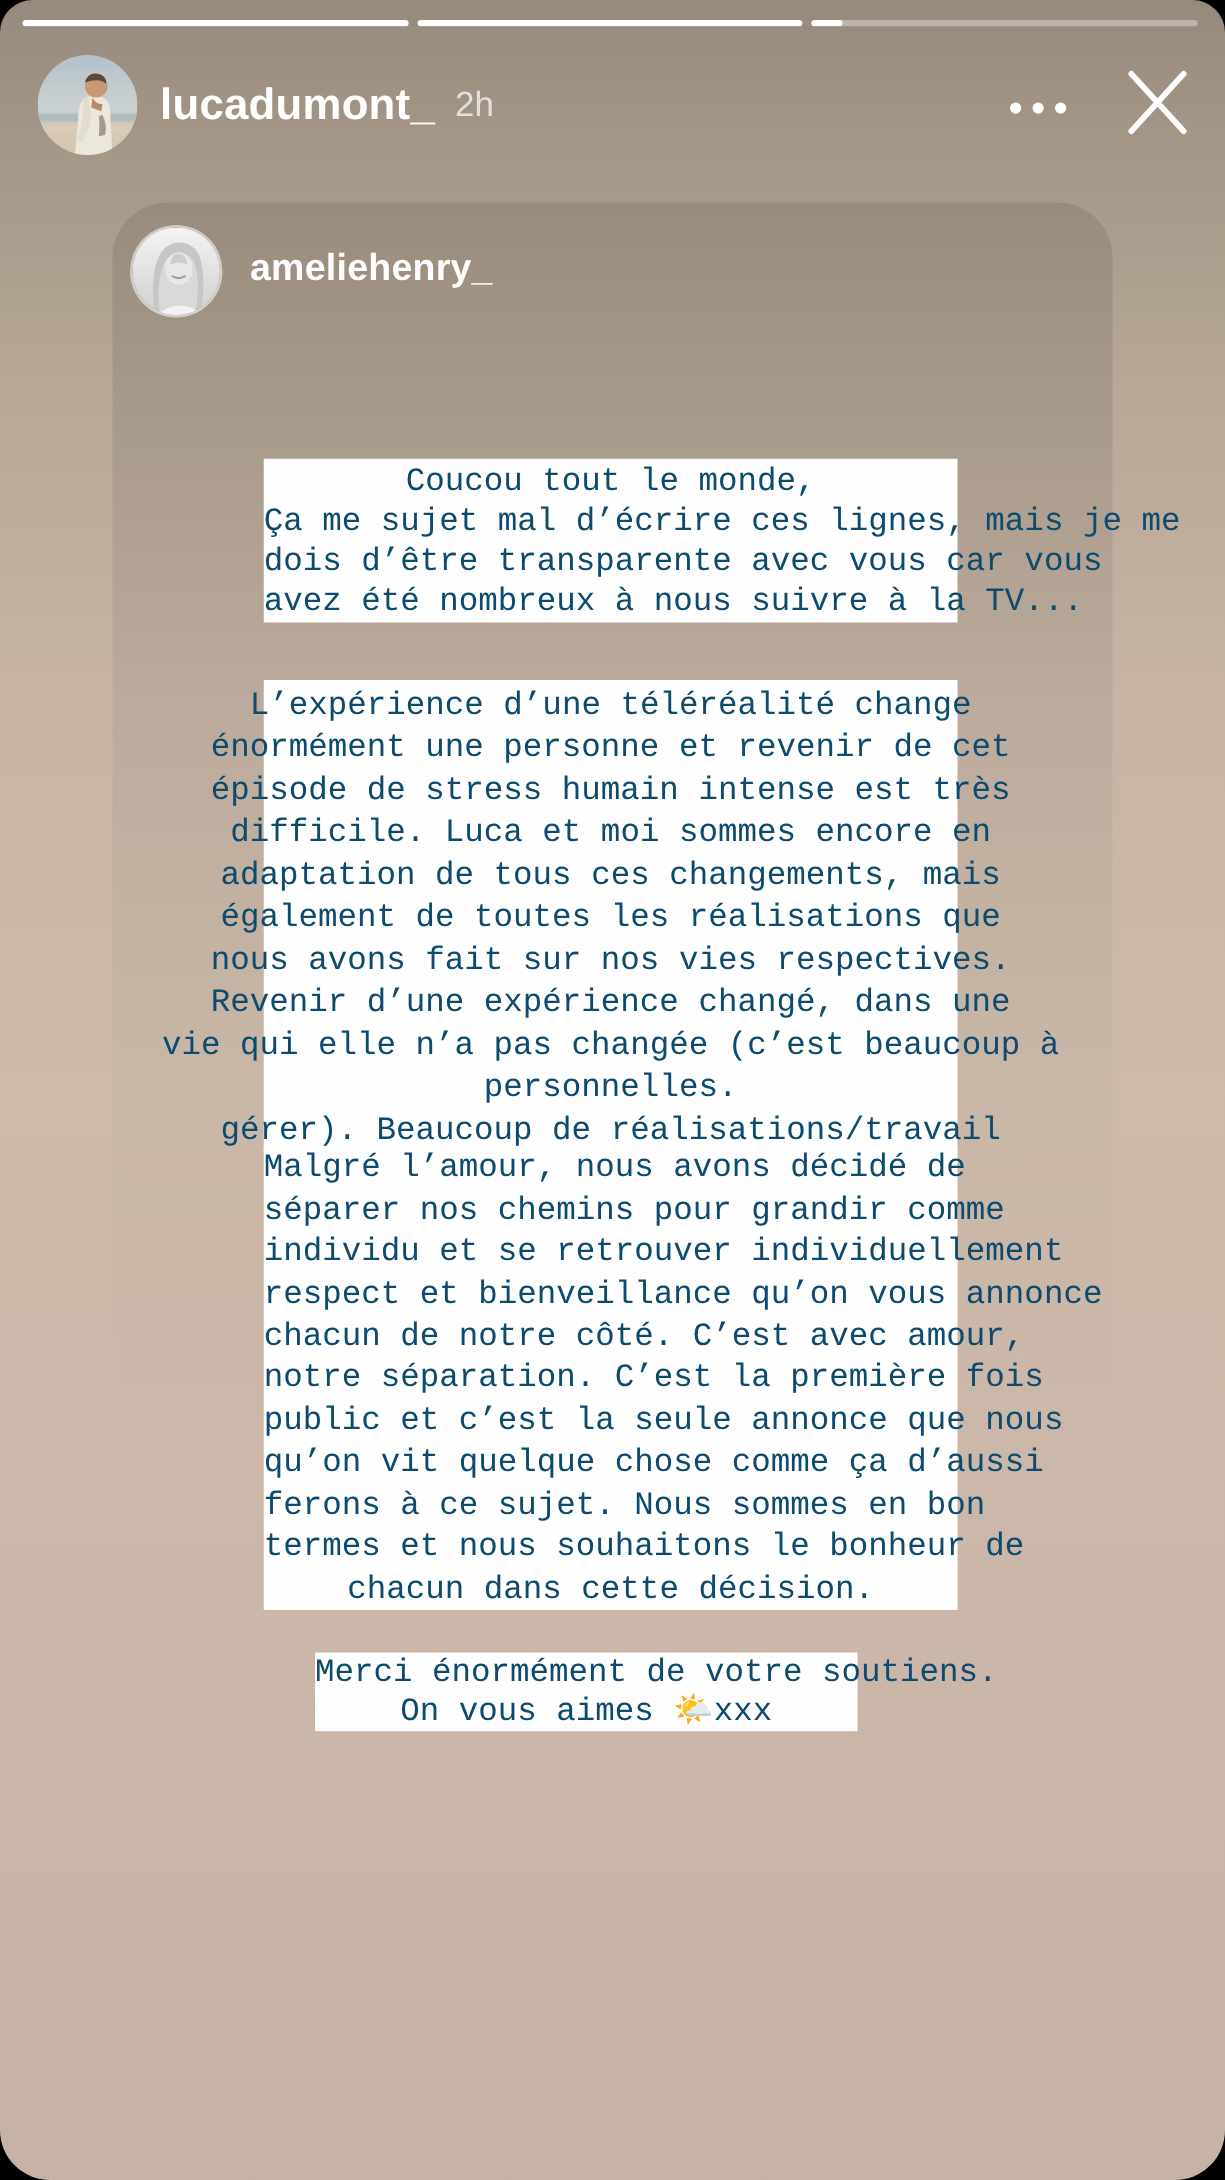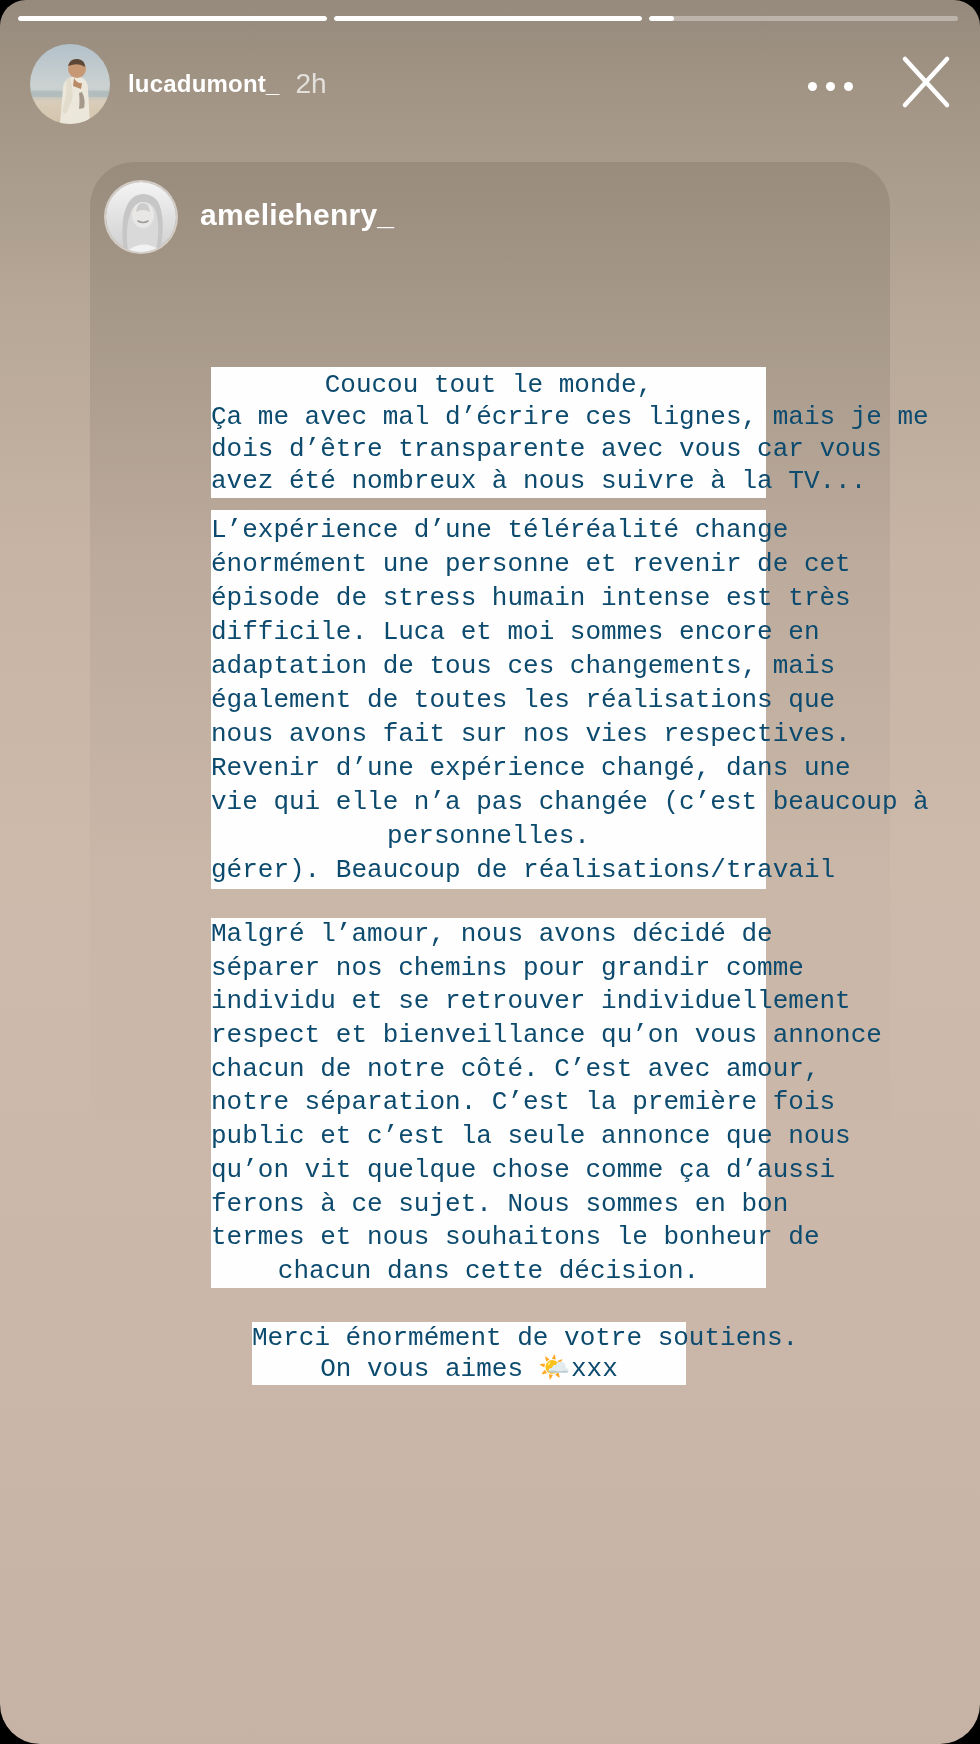--- a/index.html
+++ b/index.html
@@ -15,21 +15,21 @@
   .progress-row{position:absolute;left:18px;top:16px;width:940px;height:5px;display:flex;gap:7px;}
   .progress-seg{flex:1;height:5px;border-radius:3px;background:rgba(255,255,255,0.35);overflow:hidden;}
   .progress-fill{height:100%;border-radius:3px;background:#ffffff;}
 
   
   .hdr-avatar{
     position:absolute;left:30px;top:44px;width:80px;height:80px;border-radius:50%;
     overflow:hidden;
   }
   .hdr-userline{position:absolute;left:128px;top:58px;height:52px;display:flex;align-items:center;gap:16px;}
-  .hdr-username{color:#ffffff;font-size:24px;font-weight:700;letter-spacing:0.2px;}
+  .hdr-username{color:#ffffff;font-size:35px;font-weight:700;letter-spacing:0.2px;}
   .hdr-time{color:rgba(255,255,255,0.7);font-size:28px;font-weight:400;}
 
   .more-btn{position:absolute;left:798px;top:66px;width:64px;height:40px;display:flex;align-items:center;justify-content:center;gap:9px;background:none;border:none;cursor:pointer;padding:0;}
   .more-dot{width:9px;height:9px;border-radius:50%;background:#ffffff;}
   .close-btn{position:absolute;left:894px;top:50px;width:64px;height:64px;background:none;border:none;cursor:pointer;padding:0;display:flex;align-items:center;justify-content:center;}
 
   
   .card{
     position:absolute;left:90px;top:162px;width:800px;height:1280px;
     border-radius:44px;
@@ -43,21 +43,21 @@
 
   
   .text-box{
     position:absolute;left:121px;width:555px;background:#fffefe;
     display:flex;flex-direction:column;justify-content:center;
     text-align:center;font-family:Liberation Mono, monospace;color:#0c4a6e;
     font-size:26px;
   }
   
   .box-0{top:205px;height:131px;line-height:32px;}
-  .box-1{top:348px;height:379px;line-height:34px;}
+  .box-1{top:382px;height:379px;line-height:34px;align-items:center;}
   .box-2{top:756px;height:370px;line-height:33px;justify-content:space-between;}
   .box-3{top:1160px;left:162px;width:434px;height:63px;line-height:31px;}
 
   .tb-line{white-space:nowrap;}
 </style>
 </head>
 <body>
 
 <div class="story">
 
@@ -129,21 +129,21 @@
         <path d="M30 30 q7 -4 14 0 q-1 -9 -7 -9 q-6 0 -7 9 Z" fill="#cccccc"></path>
         <path d="M32 39 q5 3 10 0" stroke="#9a9a9a" stroke-width="1.6" fill="none" stroke-linecap="round"></path>
         <path d="M20 70 q16 -14 34 -2 l1 2 l-36 0 Z" fill="#f2f2f2"></path>
       </svg>
     </div>
     <span class="card-username">ameliehenry_</span>
 
     <div id="boxes">
         <div class="text-box box-0">
           <div class="tb-line">Coucou tout le monde,</div>
-          <div class="tb-line">Ça me avec mal d’écrire ces lignes, mais je me</div>
+          <div class="tb-line">Ça me sujet mal d’écrire ces lignes, mais je me</div>
           <div class="tb-line">dois d’être transparente avec vous car vous</div>
           <div class="tb-line">avez été nombreux à nous suivre à la TV...</div>
         </div>
         <div class="text-box box-1">
           <div class="tb-line">L’expérience d’une téléréalité change</div>
           <div class="tb-line">énormément une personne et revenir de cet</div>
           <div class="tb-line">épisode de stress humain intense est très</div>
           <div class="tb-line">difficile. Luca et moi sommes encore en</div>
           <div class="tb-line">adaptation de tous ces changements, mais</div>
           <div class="tb-line">également de toutes les réalisations que</div>

